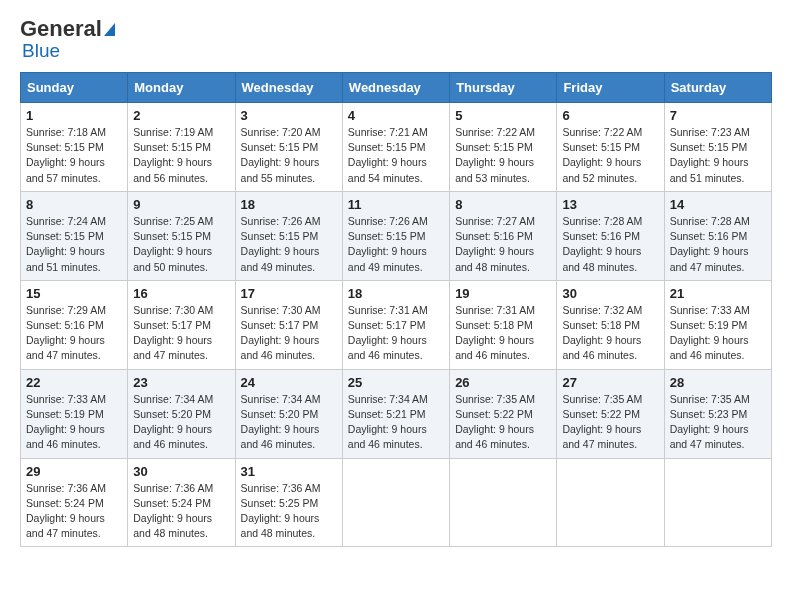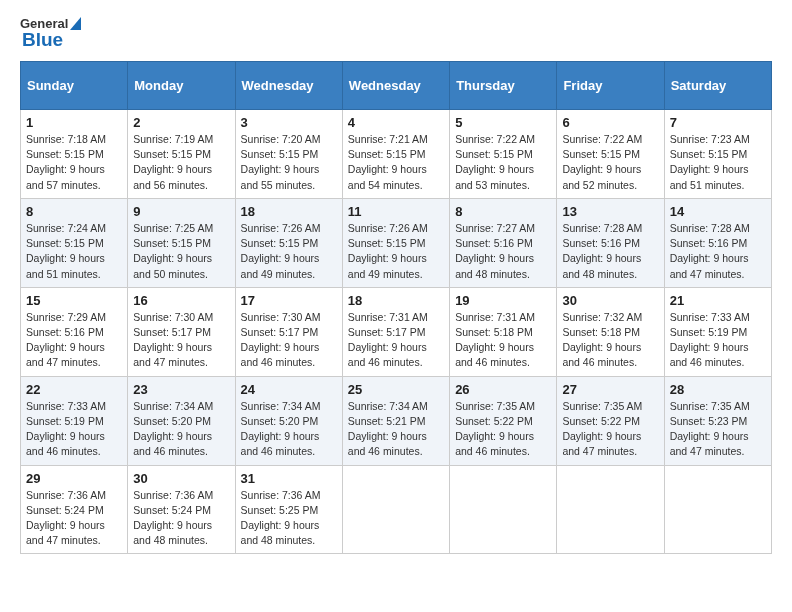--- a/index.html
+++ b/index.html
@@ -38,21 +38,21 @@
     .calendar {
       width: 100%;
       border-collapse: collapse;
       font-size: 11px;
     }
     .calendar thead tr th {
       background: #3a7fc1;
       color: #fff;
       font-weight: bold;
       font-size: 13px;
-      padding: 16px 6px;
+      padding: 7px 6px;
       text-align: left;
       border: 1px solid #2e6aa3;
       margin-left: 37px;
     }
     .calendar tbody tr td {
       border: 1px solid #ccc;
       vertical-align: top;
       padding: 5px 5px 5px 5px;
       width: calc(100%/7);
       height: 85px;
@@ -76,24 +76,24 @@
     .empty-cell {
       background: #fff !important;
     }
   </style>
 </head>
 <body>
 
 <div class="header-area">
   <div class="logo">
     <div style="display:flex;align-items:center;gap:0">
-      <span style="font-size:13px;font-weight:bold;color:#333;">General</span>
+      <span style="font-size:22px;font-weight:bold;color:#333;">General</span>
       <div style="display:inline-block;margin-left:2px;width:0;height:0;border-left:11px solid transparent;border-bottom:13px solid #1a6bb5;"></div>
     </div>
-    <span style="font-size:19px;font-weight:bold;color:#1a6bb5;margin-top:-2px;margin-left:2px;">Blue</span>
+    <span style="font-size:19px;font-weight:normal;color:#1a6bb5;margin-top:-2px;margin-left:2px;">Blue</span>
   </div>
   <div class="title-area">
     <div class="main-title"></div>
     <div class="subtitle"></div>
   </div>
 </div>
 
 <table class="calendar">
   <thead>
     <tr id="header-row">

